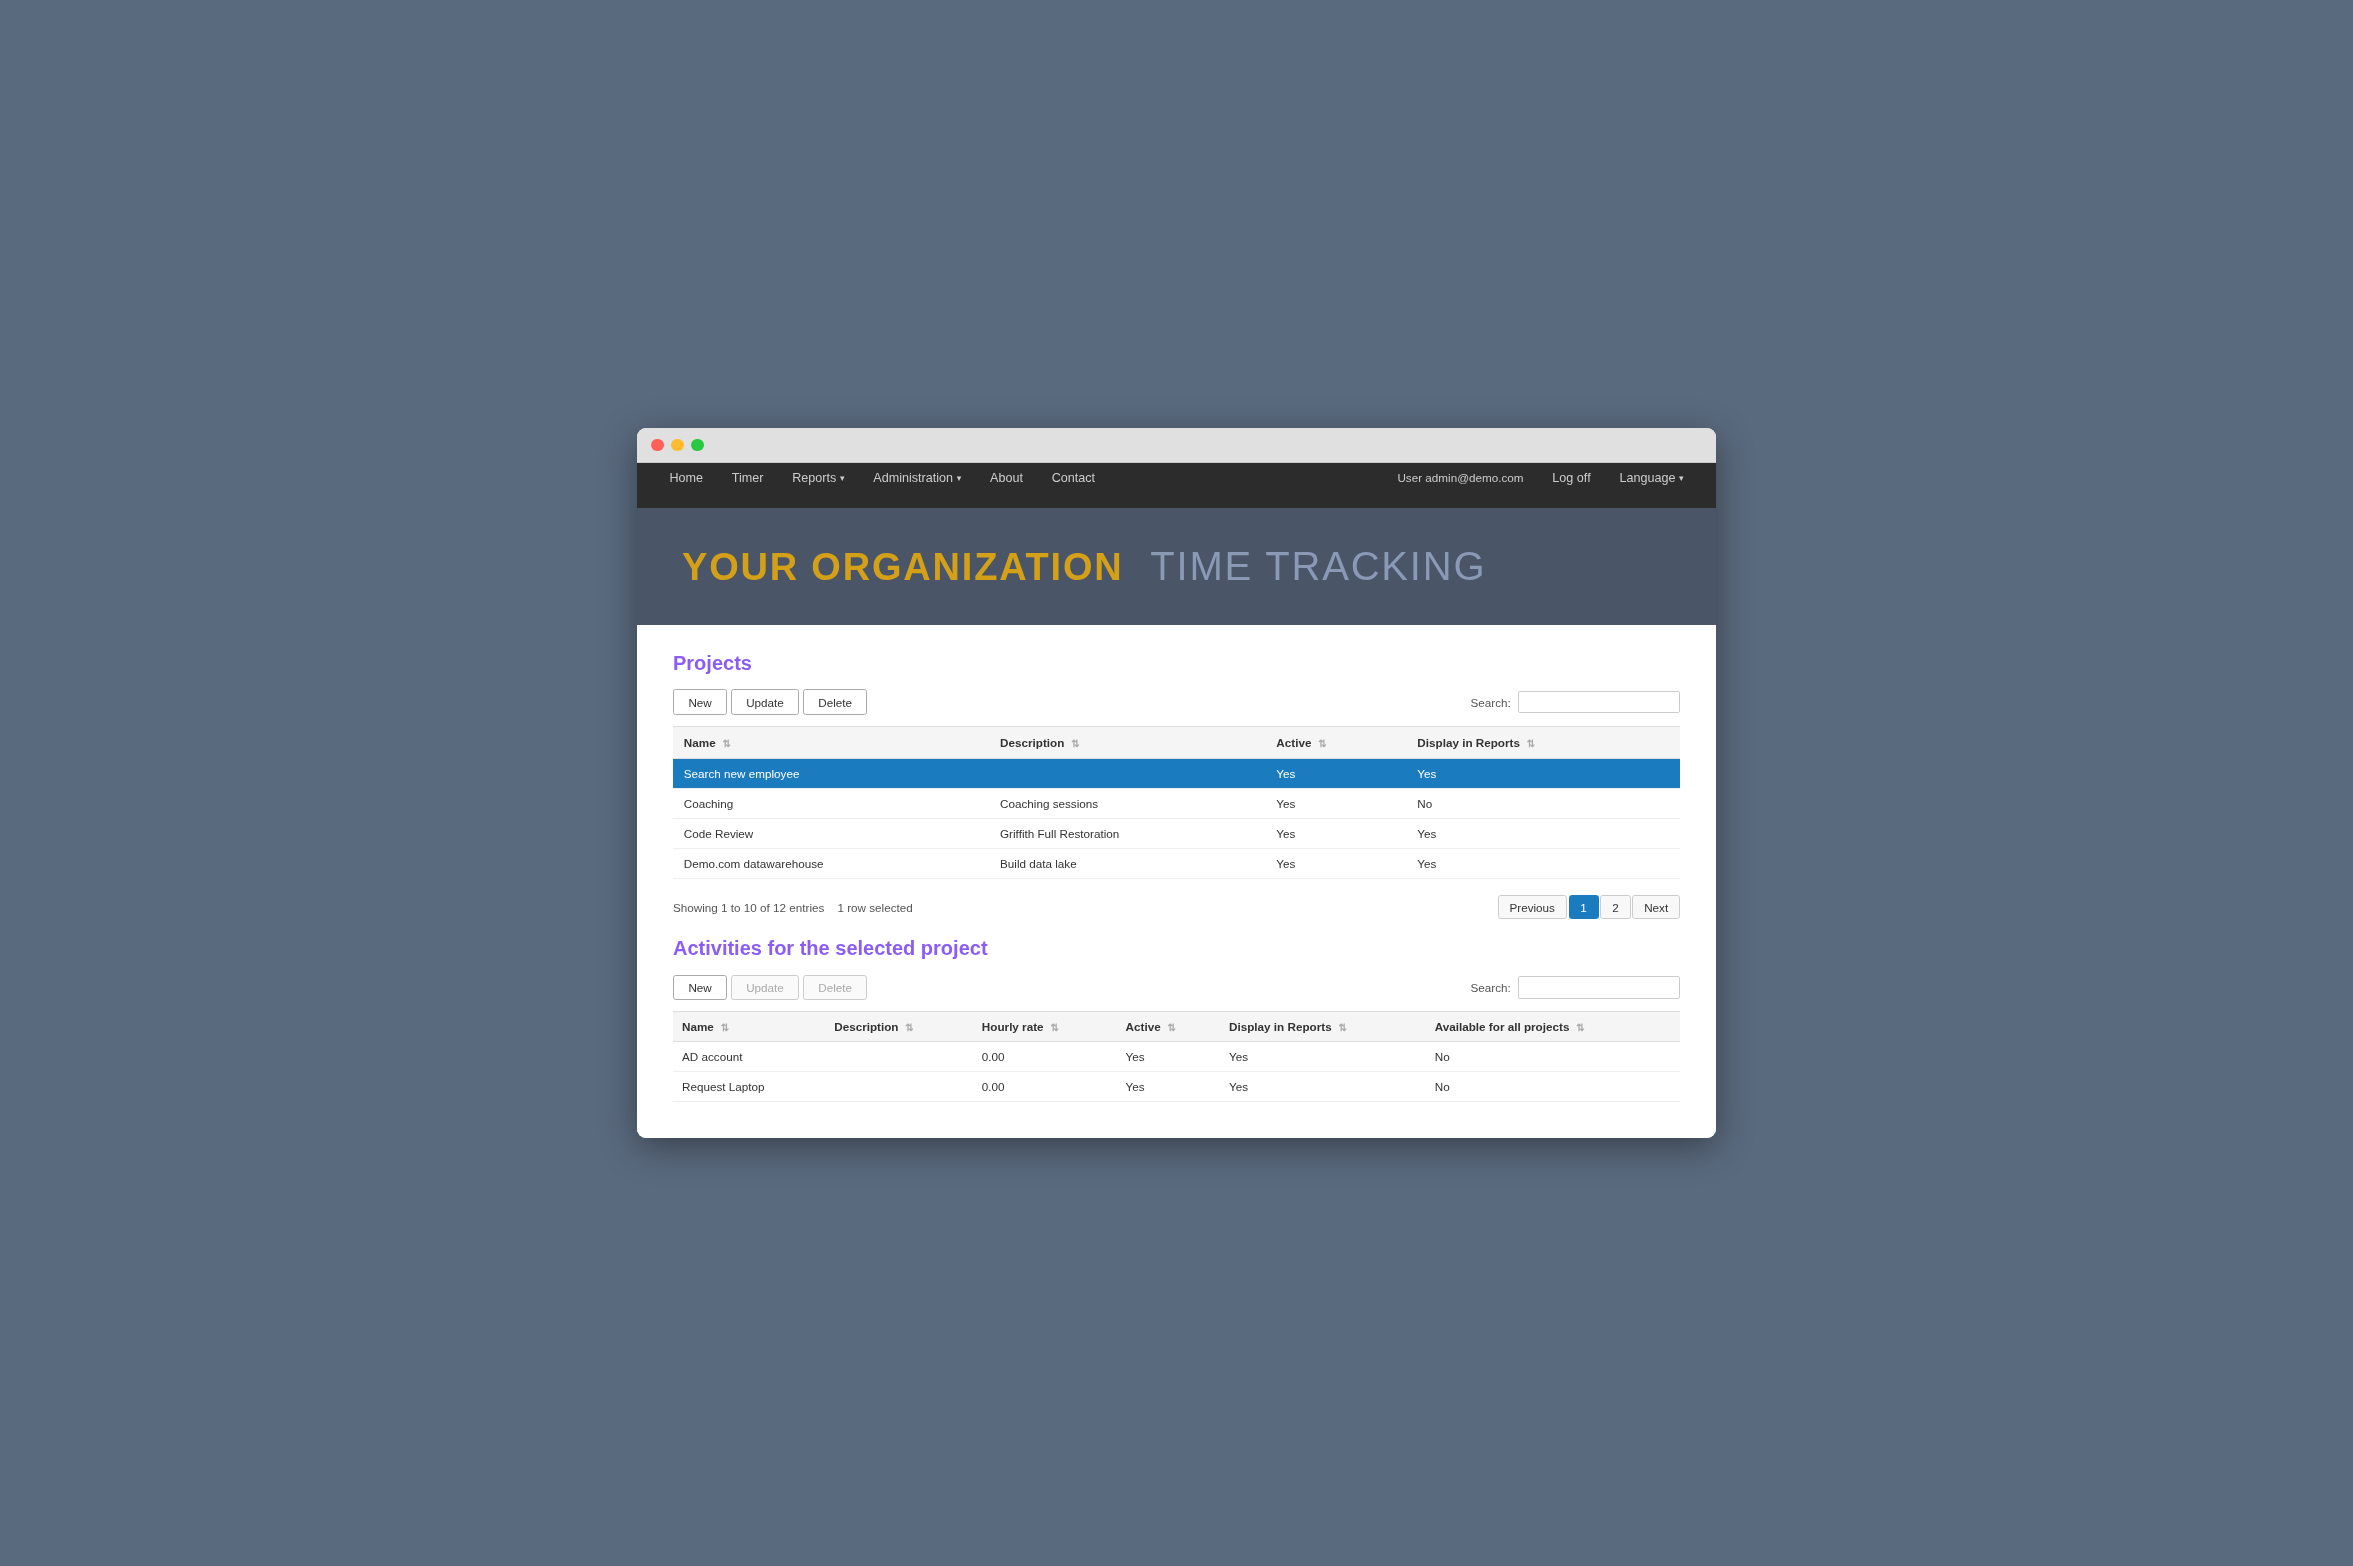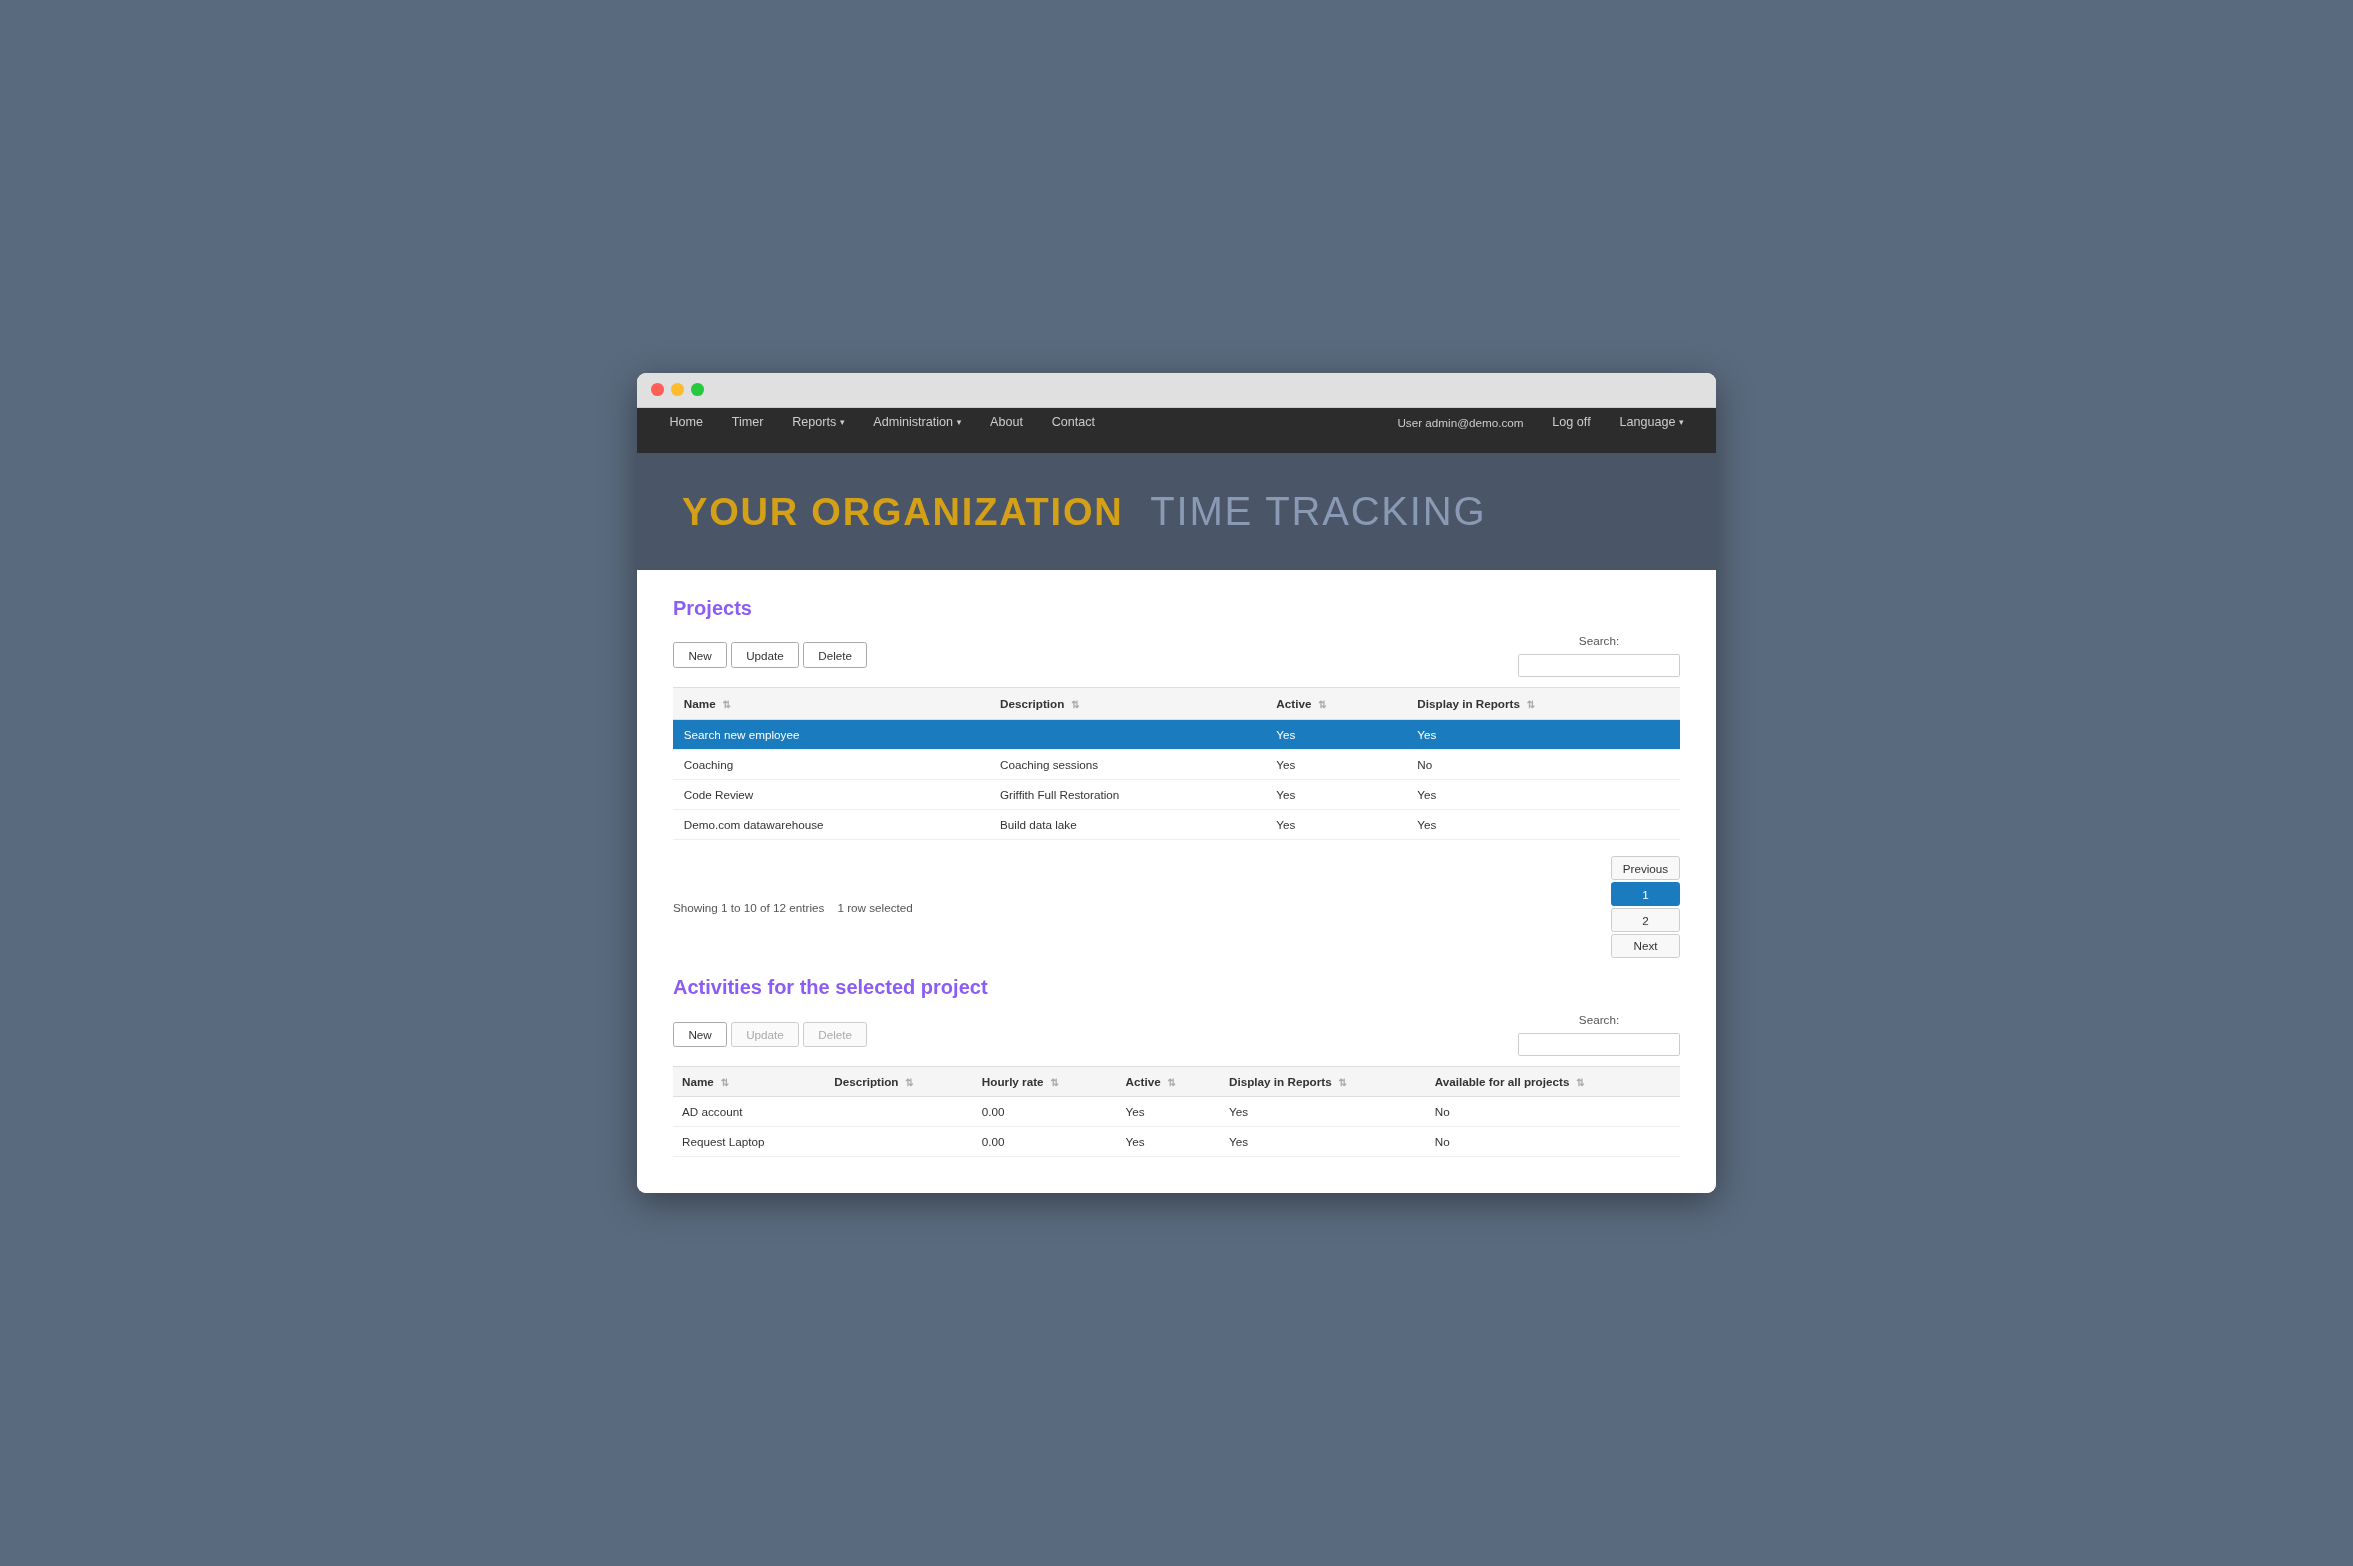--- a/index.html
+++ b/index.html
@@ -126,21 +126,20 @@
       text-align: right;
     }
     .btn-primary {
       background: #fff;
       border: 0.9px solid #aaa;
     }
     .toolbar-search {
       display: flex;
       align-items: center;
       gap: 7.2px;
-      flex-direction: column;
     }
     .toolbar-search label {
       color: #555;
       font-size: 11.7px;
     }
     .search-input {
       border: 0.9px solid #ccc;
       padding: 3.6px 7.2px;
       font-size: 11.7px;
       width: 162px;
@@ -185,21 +184,20 @@
       display: flex;
       justify-content: space-between;
       align-items: center;
       padding: 7.2px 0 18px 0;
       font-size: 11.7px;
       color: #555;
     }
     .pagination {
       display: flex;
       gap: 1.8px;
-      flex-direction: column;
     }
     .page-btn {
       padding: 4.5px 10.8px;
       border: 0.9px solid #ccc;
       background: #f8f8f8;
       cursor: pointer;
       font-size: 11.7px;
       border-radius: 2.7px;
       color: #333;
     }

